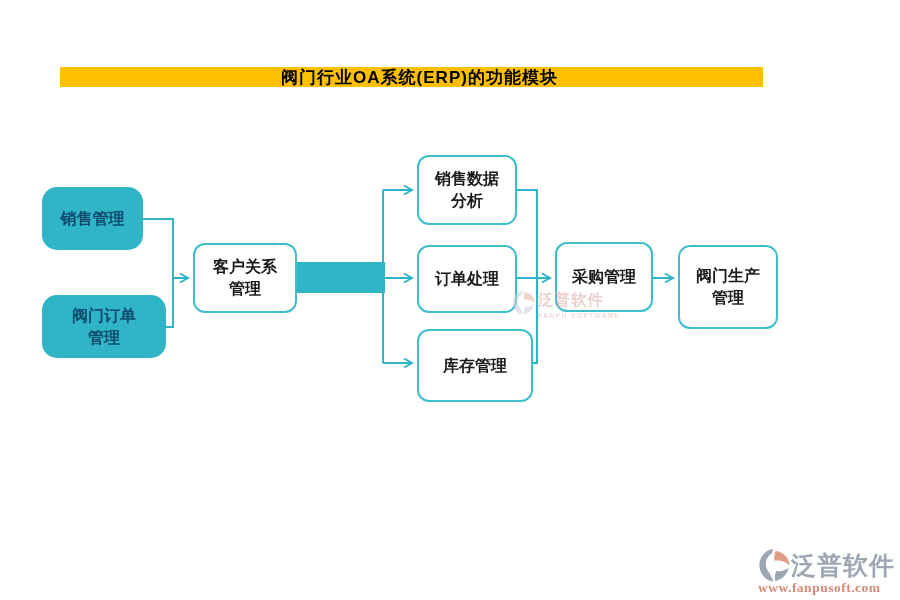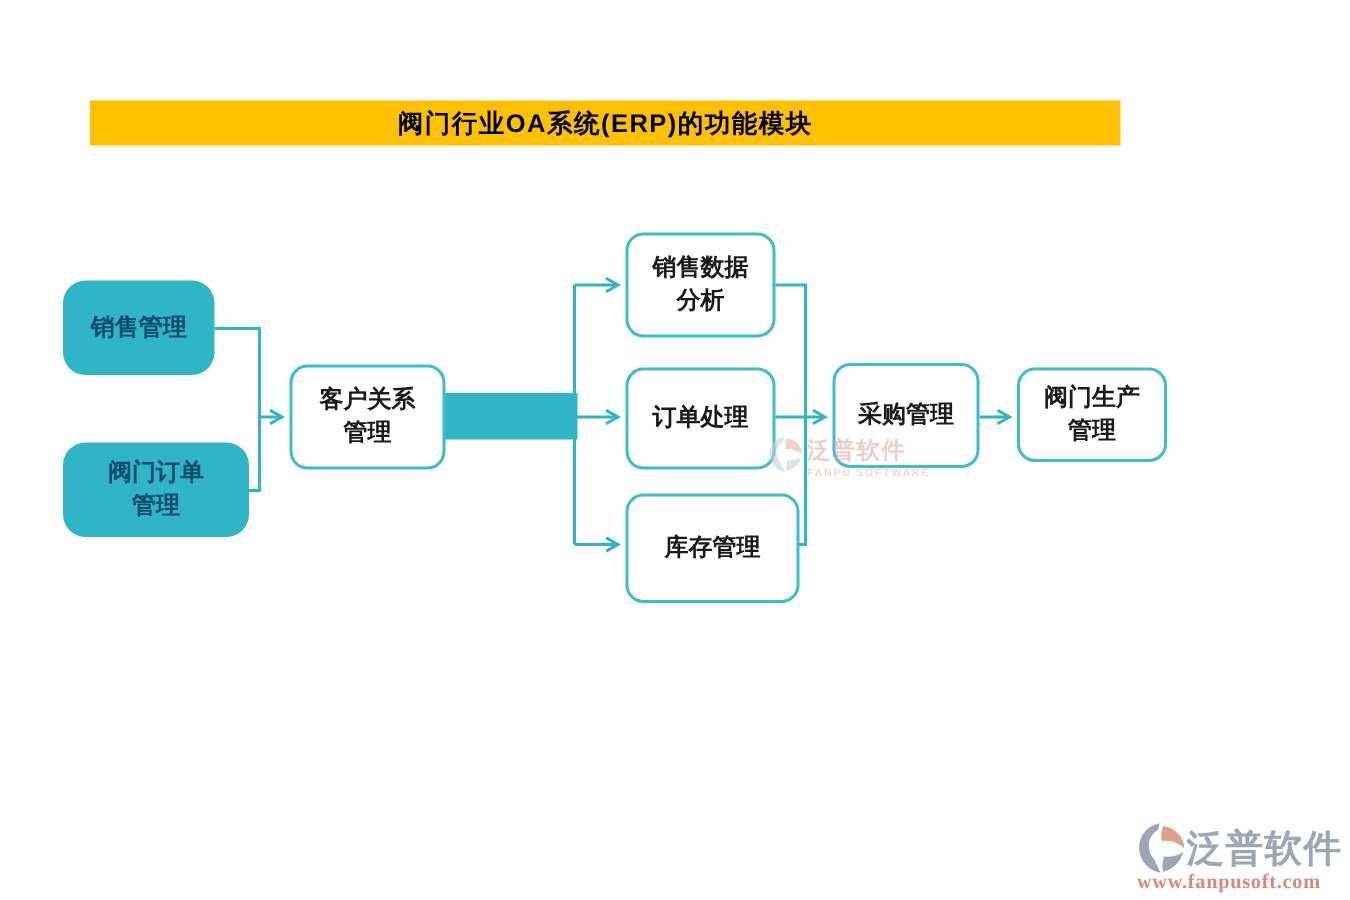--- a/index.html
+++ b/index.html
@@ -4,25 +4,26 @@
 <style>
   html,body { margin:0; padding:0; background:#ffffff; }
   #canvas {
     position:relative; width:900px; height:600px; overflow:hidden;
     background: var(--background, #fff);
     font-family: "Liberation Sans", "DejaVu Sans", sans-serif;
   }
 
   
   .banner {
-    position:absolute; left:60px; top:67px; width:687px; height:30px;
+    position:absolute; left:60px; top:67px; width:687px; height:20px;
     background: var(--banner-yellow);
     display:flex; align-items:center; justify-content:center;
     font-size:17px; font-weight:700; color: var(--title-text);
     letter-spacing:1px;
+    padding-left:16px;
   }
 
   
   svg.connectors { position:absolute; left:0; top:0; z-index:1; }
   .connector { fill:none; stroke: var(--accent-teal); stroke-width:2; }
   .thick-bar { fill: var(--accent-teal); }
   .arrowhead-path { fill:none; stroke: var(--accent-teal); stroke-width:2; }
 
   
   .node {
@@ -109,21 +110,21 @@
   <div class="node filled" style="left:42px;  top:187px; width:101px; height:63px;">销售管理</div>
   <div class="node filled" style="left:42px;  top:295px; width:124px; height:63px;">阀门订单
 管理</div>
   <div class="node outline" style="left:193px; top:243px; width:104px; height:70px;">客户关系
 管理</div>
   <div class="node outline" style="left:417px; top:155px; width:100px; height:70px;">销售数据
 分析</div>
   <div class="node outline" style="left:417px; top:245px; width:100px; height:68px;">订单处理</div>
   <div class="node outline" style="left:417px; top:329px; width:116px; height:73px;">库存管理</div>
   <div class="node outline" style="left:555px; top:242px; width:98px;  height:70px;">采购管理</div>
-  <div class="node outline" style="left:678px; top:245px; width:100px; height:63px;">阀门生产
+  <div class="node outline" style="left:678px; top:245px; width:100px; height:84px;">阀门生产
 管理</div>
 
   <div class="center-wm">
     <svg width="23" height="25" viewBox="0 0 34 36">
       <path class="logo-gray" d="M16,1 C8,2 2,9 1.5,17 C1,26 7,33.5 15,35.5 L16.5,35.5 L12,26 C9,23 8,19 8.5,15 C9,11 11.5,7.5 15,5.5 Z"></path>
       <path class="logo-red" d="M18.5,3 C25.5,3.5 31.5,8.5 33.2,15.5 C33.4,16.5 33.4,17.5 33.3,18.5 C29,14.5 23.5,12.5 17.5,13.5 C16.8,9.8 17.2,6.2 18.5,3 Z"></path>
       <path class="logo-gray" d="M32.8,21 C31,28 25.5,33.5 18.5,35.2 C17.6,31.5 17.8,27.8 19.3,24.4 C24.3,25 29,23.8 32.8,21 Z"></path>
     </svg>
     <div class="wm-texts">
       <span class="wm-brand">泛普软件</span>

